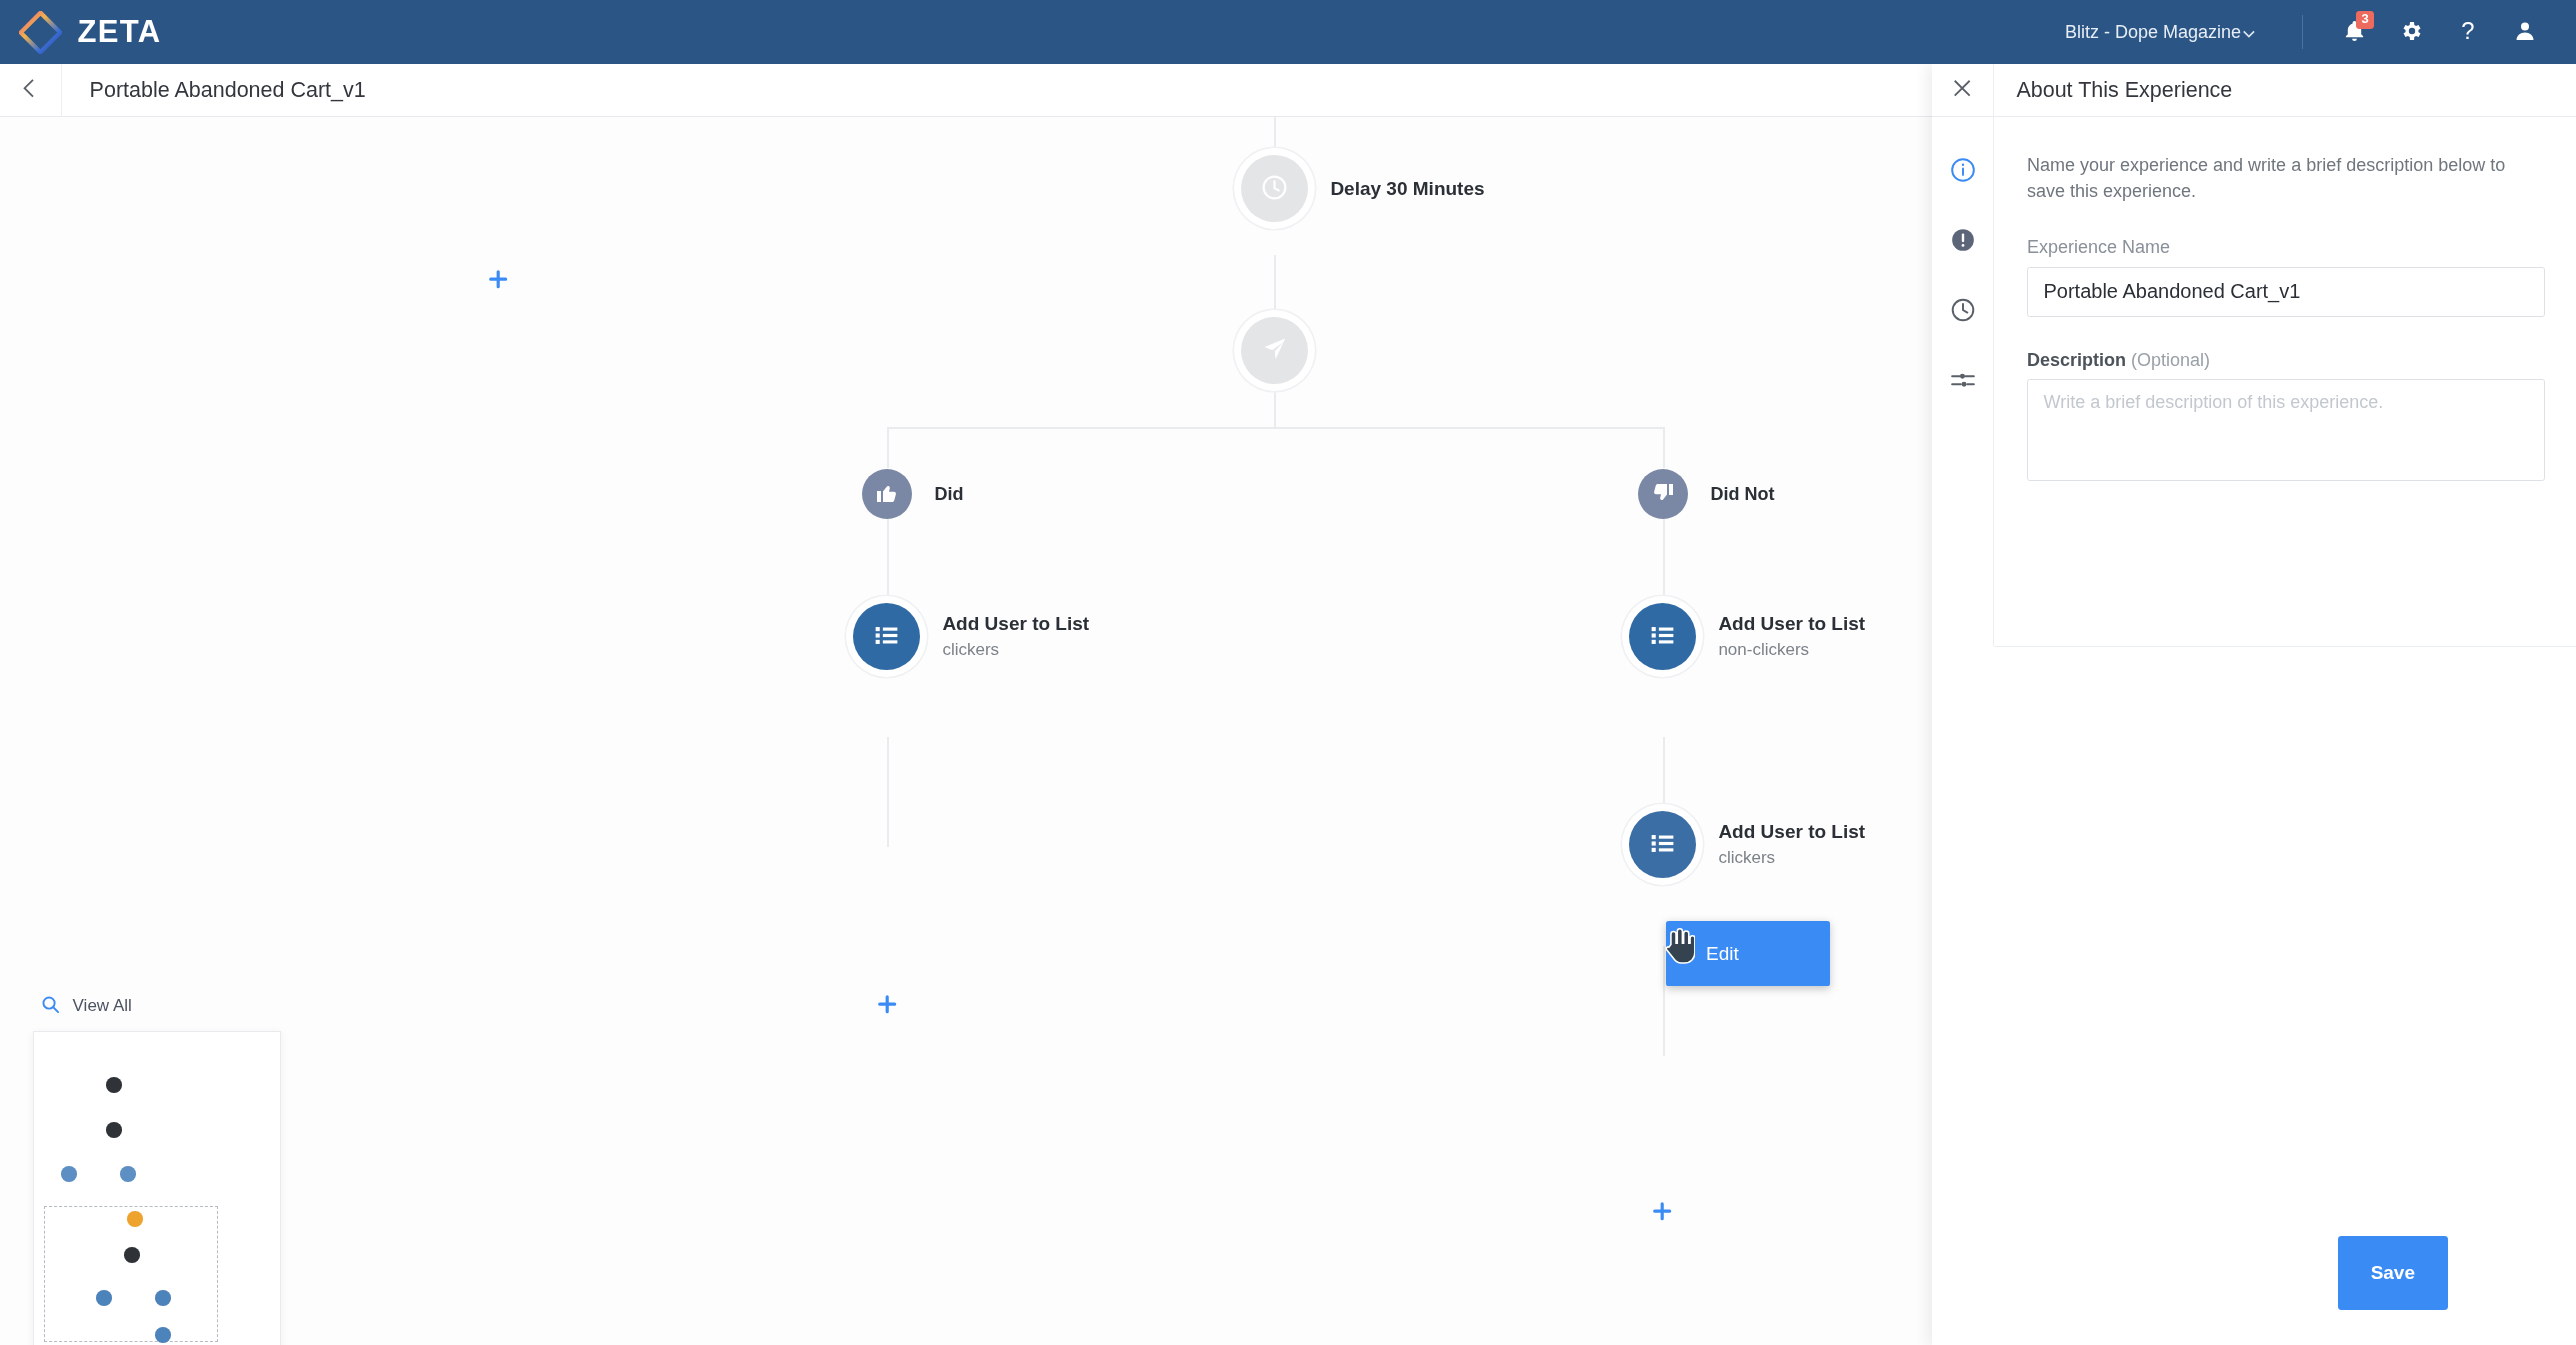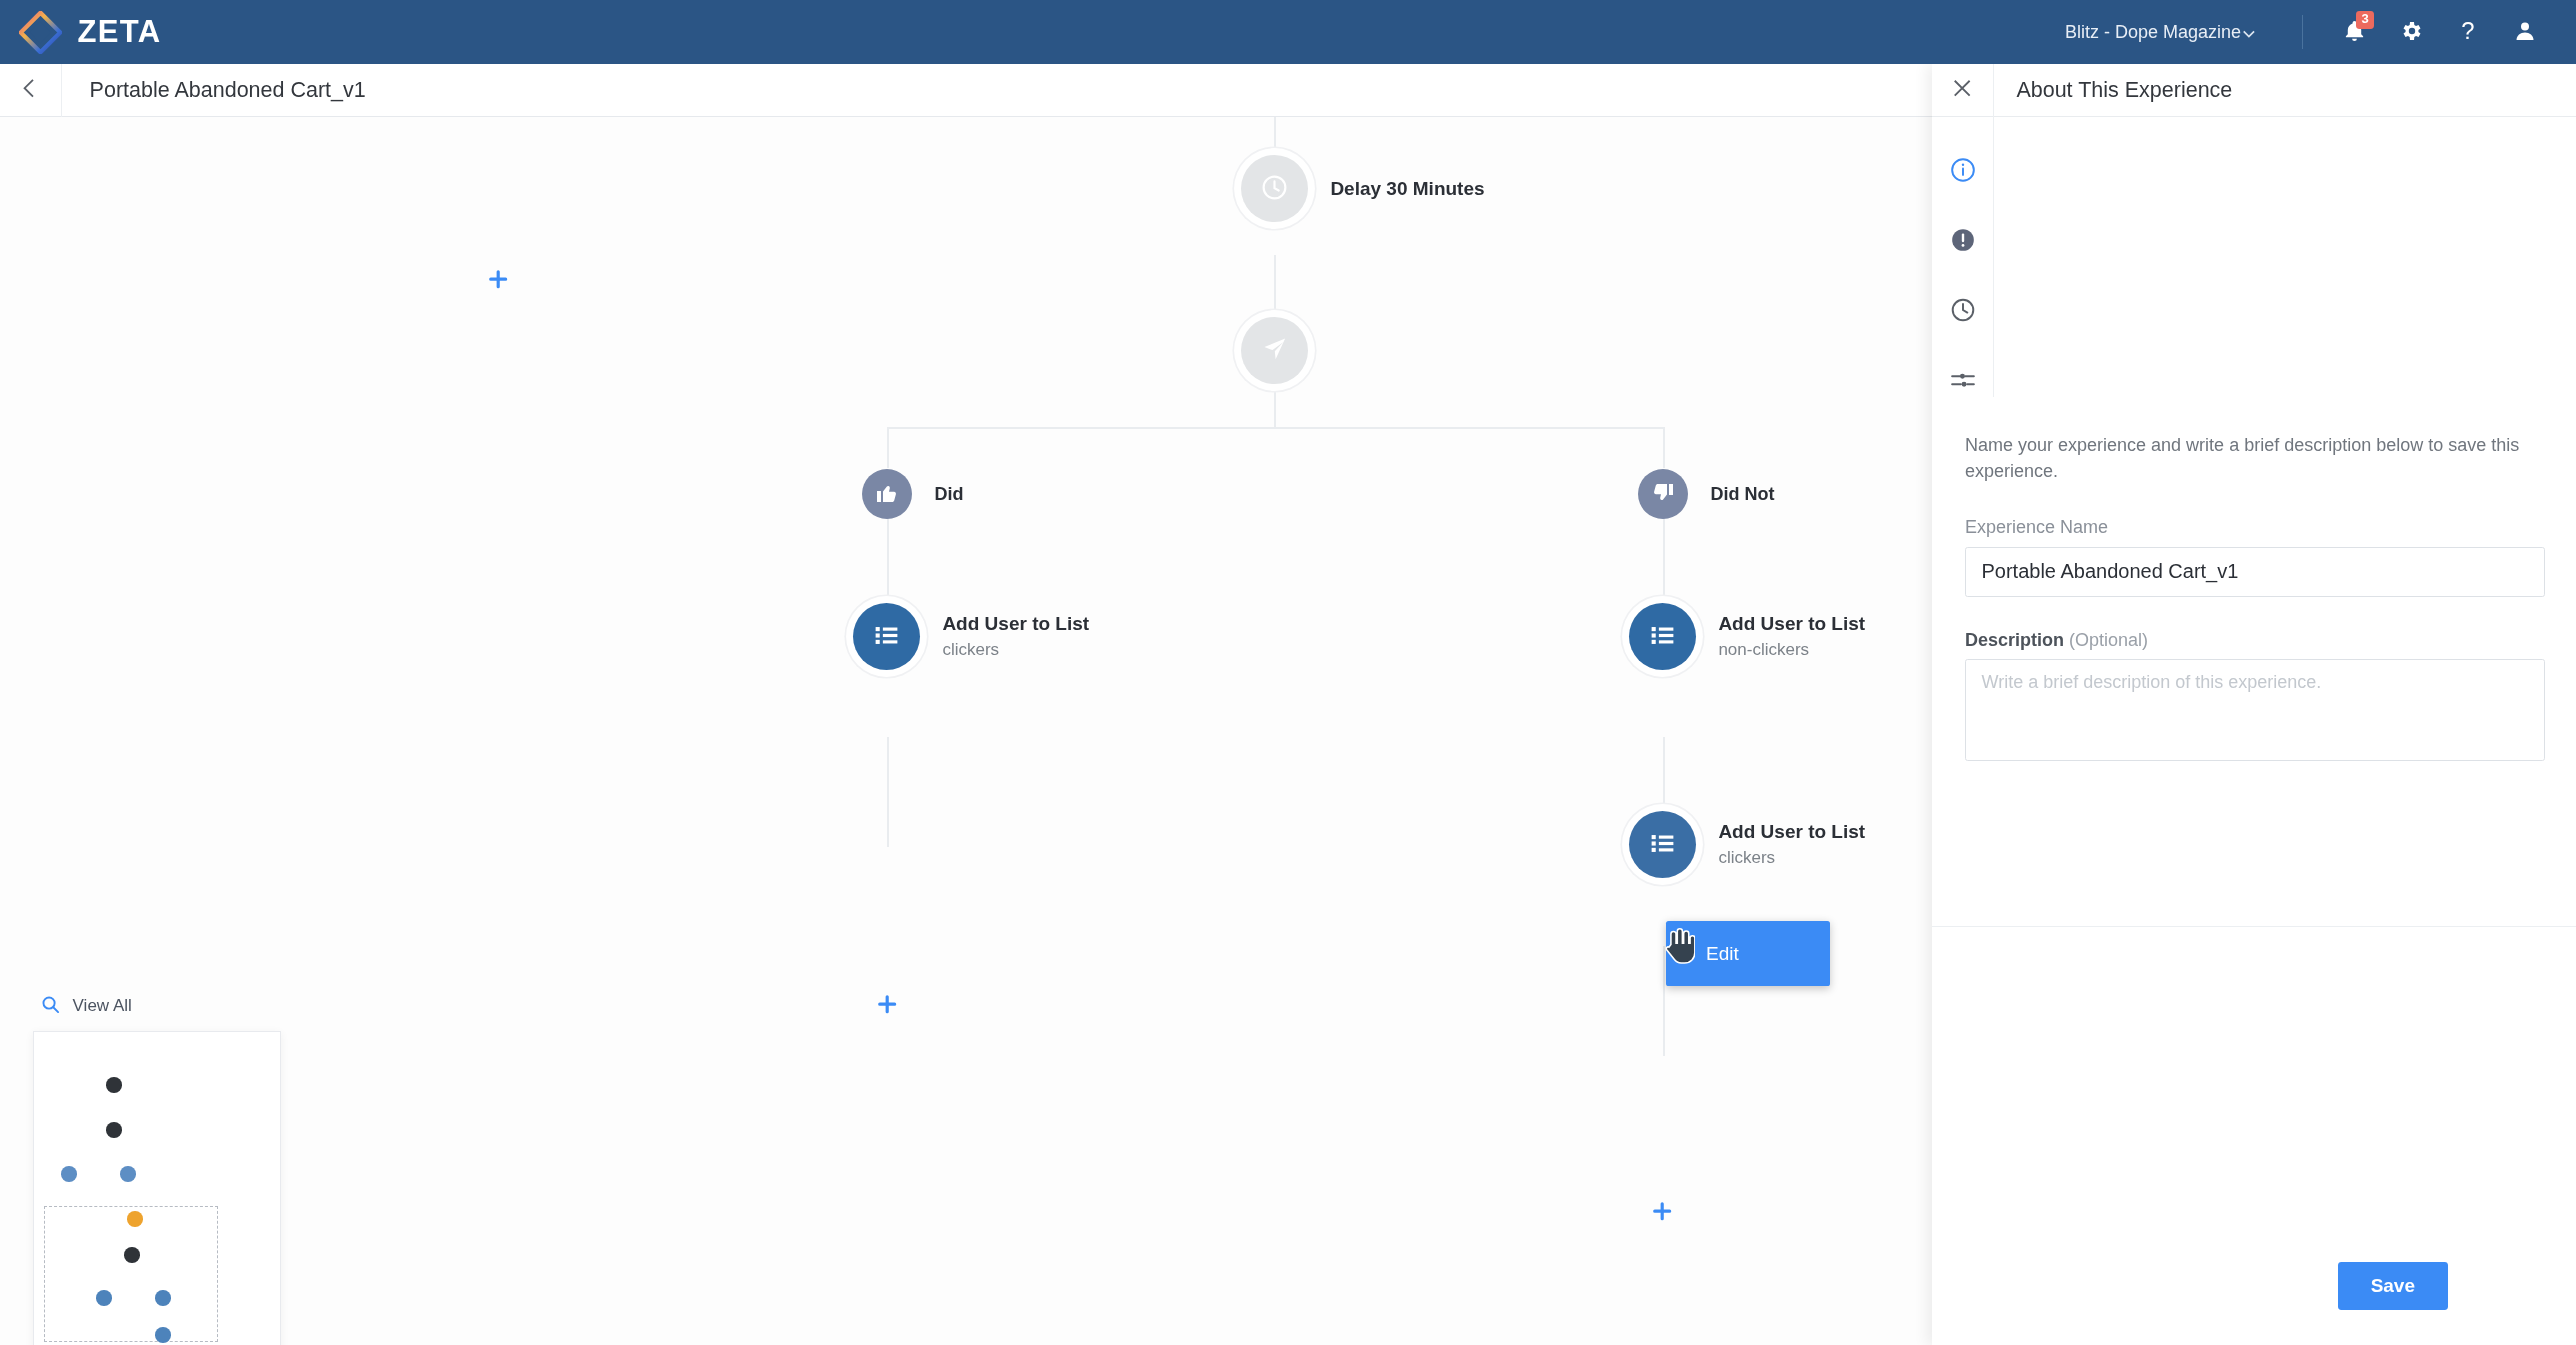--- a/index.html
+++ b/index.html
@@ -143,21 +143,21 @@
     z-index: 50;
   }
   .rp-header {
     height: 53px; display: flex; align-items: center; border-bottom: 0.9px solid #e9ecef;
   }
   .rp-close {
     width: 62px; height: 53px; display: flex; align-items: center; justify-content: center;
     cursor: pointer; border-right: 0.9px solid #eceff2;
   }
   .rp-title { margin-left: 22.4px; font-size: 21.5px; color: #33373d; }
-  .rp-body { display: flex; height: 1229px; flex-direction: column; }
+  .rp-body { display: flex; height: 1229px; }
   .rp-iconcol {
     width: 62px; flex: 0 0 62px; padding-top: 36px;
     display: flex; flex-direction: column; align-items: center; gap: 36px;
     border-right: 0.9px solid #eceff2; height: 529px;
   }
   .rp-iconcol .ico { cursor: pointer; display: flex; align-items: center; justify-content: center; width: 34px; height: 34px;}
   .rp-content { flex: 1; padding: 36px 31px 0 33px; position: relative; }
   .rp-desc { font-size: 18px; color: #70767e; line-height: 1.42; }
   .field-label { font-size: 18px; color: #8a9099; margin-top: 33px; margin-bottom: 8.6px; }
   .field-label b { color: #4d535b; font-weight: bold; }
@@ -173,21 +173,21 @@
     font-family: "Liberation Sans", sans-serif; outline: none; background: #fff;
   }
   .text-area::placeholder { color: #c3c8ce; }
   .rp-divider {
     position: absolute; left: 0; top: 529px; width: 644px; height: 0.9px; background: #eceff2;
   }
   .save-btn {
     position: absolute; right: 128px; bottom: 36px;
     background: #3b8bf5; color: #fff; border: none; border-radius: 3.4px;
     font-size: 19px; font-family: "Liberation Sans", sans-serif;
-    padding: 13px 33px; cursor: pointer; font-weight: bold;
+    padding: 26px 33px; cursor: pointer; font-weight: bold;
   }
 </style>
 </head>
 <body>
 
 <div class="topbar">
   <div class="brand">
     <span class="brand-logo">
       <svg viewBox="0 0 50 50" width="43" height="43">
         <defs>

